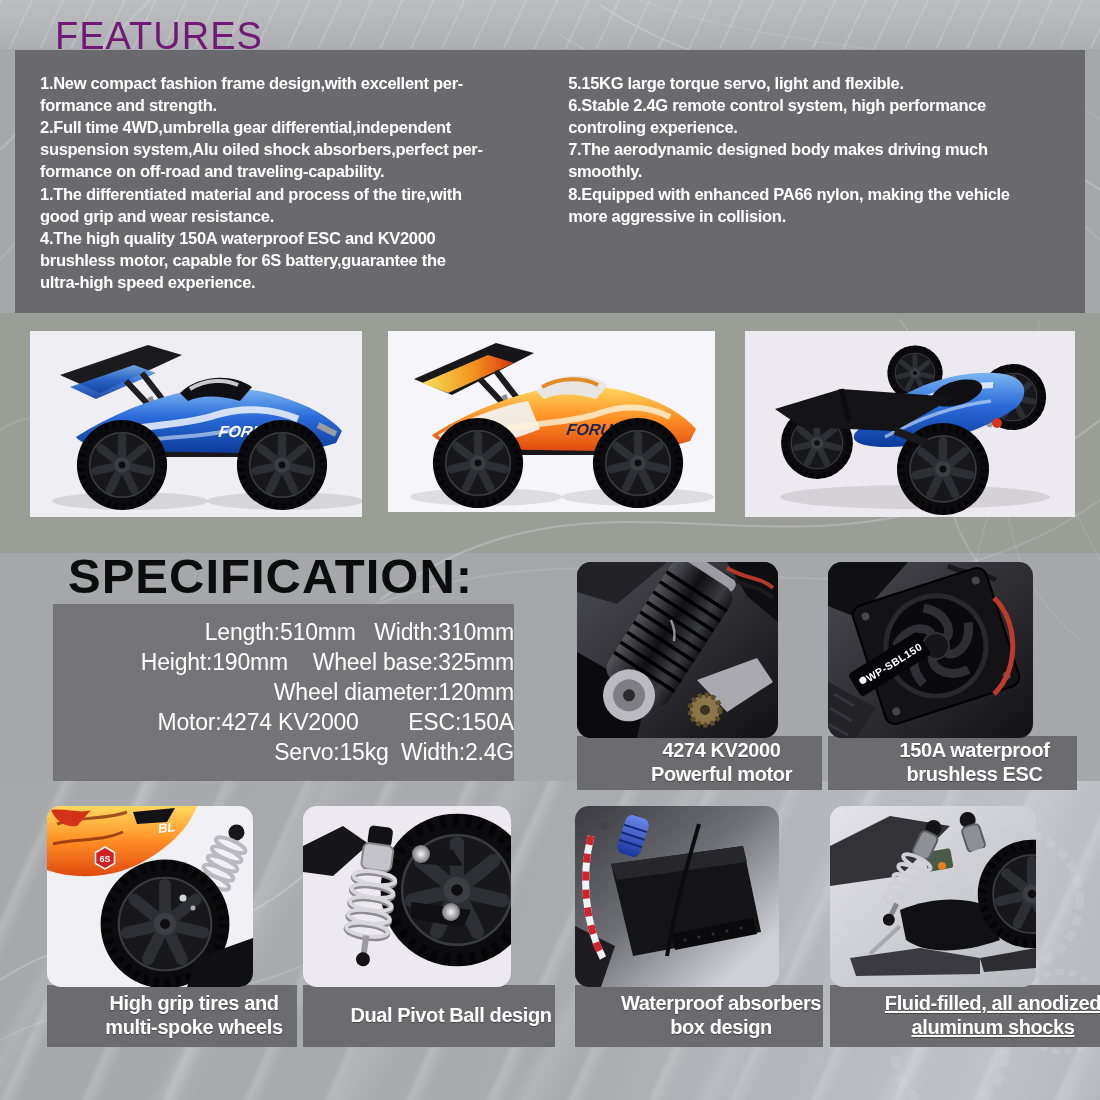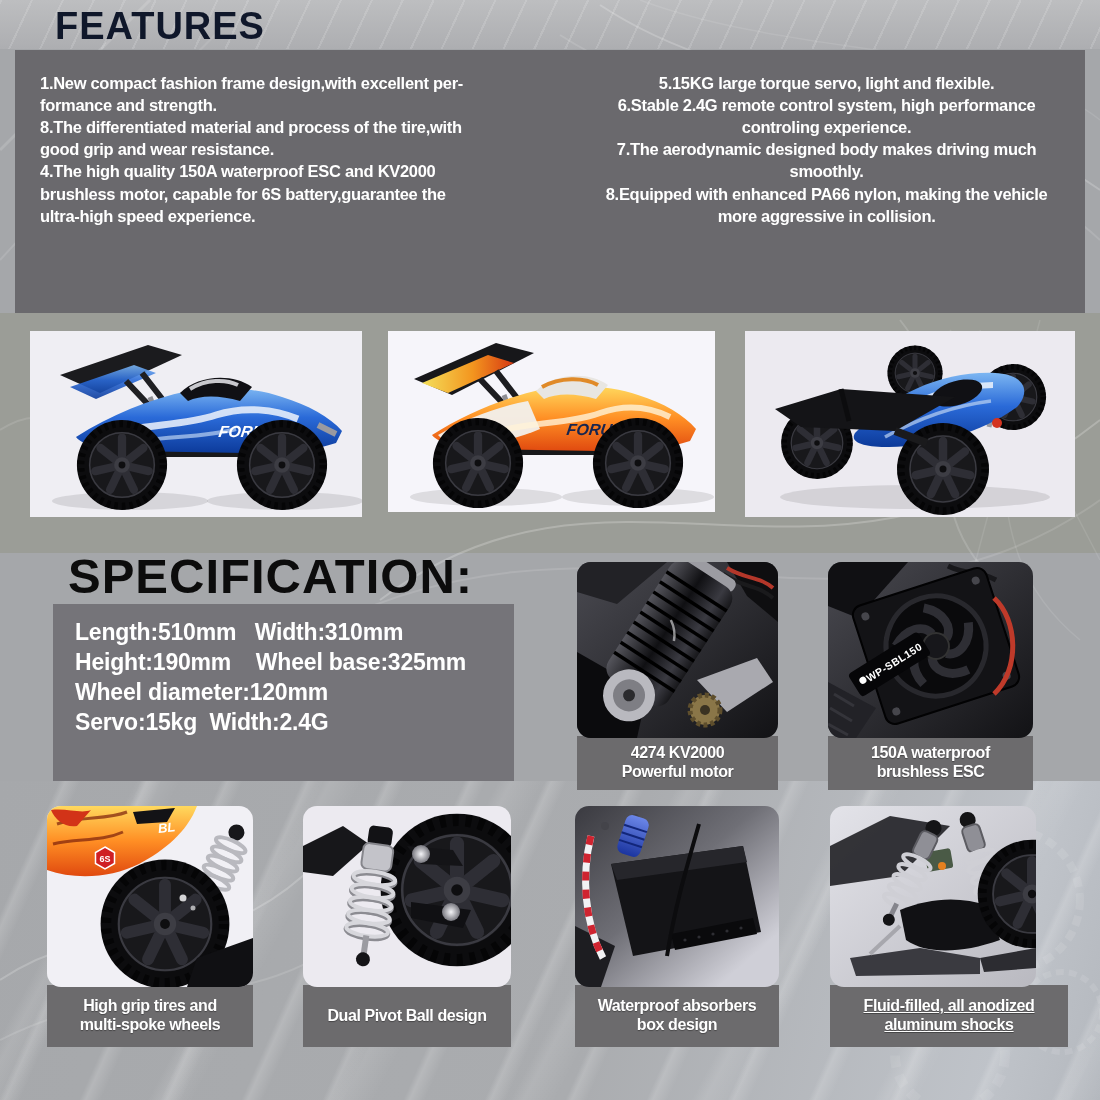--- a/index.html
+++ b/index.html
@@ -12,47 +12,47 @@
       linear-gradient(#bdbec0,#adaeb1);}
   .mid-band{position:absolute;left:0;top:313px;width:1100px;height:240px;background:#9b9d97;z-index:0;}
   .bottom-zone{position:absolute;left:0;top:781px;width:1100px;height:319px;z-index:0;
     background:linear-gradient(105deg,#a6a8ab 0%,#aaacaf 55%,#bfc3c9 90%,#b4b8be 100%);}
   .bottom-streaks{position:absolute;left:0;top:781px;width:1100px;height:319px;z-index:1;pointer-events:none;
     background:
       repeating-linear-gradient(114deg, rgba(255,255,255,0) 0 54px, rgba(255,255,255,.16) 60px, rgba(255,255,255,0) 74px),
       repeating-linear-gradient(118deg, rgba(255,255,255,0) 0 120px, rgba(255,255,255,.10) 132px, rgba(255,255,255,0) 160px);}
   .deco-svg{position:absolute;left:0;top:0;width:1100px;height:1100px;z-index:1;pointer-events:none;}
   
-  .features-title{position:absolute;left:55px;top:7px;z-index:2;margin:0;
-    font-size:38px;font-weight:bold;letter-spacing:1px;color:#0f172a;line-height:1;}
+  .features-title{position:absolute;left:55px;top:17px;z-index:2;margin:0;
+    font-size:38px;font-weight:normal;letter-spacing:1px;color:#701a75;line-height:1;}
   .features-panel{position:absolute;left:15px;top:50px;width:1070px;height:263px;background:#6a696d;z-index:2;box-sizing:border-box;padding:22px 0 0 25px;}
   .features-cols{display:flex;gap:36px;}
   .feat-col{width:497px;}
-  .feat-col.right{width:522px;text-align:center;}
+  .feat-col.right{width:522px;}
   .feat-item{color:#ffffff;font-size:16.5px;font-weight:bold;line-height:1.34;
     letter-spacing:-0.3px;white-space:pre-line;}
   
   .photo{position:absolute;z-index:3;}
   .photo svg{display:block;width:100%;height:100%;}
   #photo1{left:30px;top:331px;width:332px;height:186px;}
   #photo2{left:388px;top:331px;width:327px;height:181px;}
   #photo3{left:745px;top:331px;width:330px;height:186px;}
   
   .spec-title{position:absolute;left:68px;top:550px;z-index:2;margin:0;
     font-size:49px;font-weight:bold;letter-spacing:1px;color:#0c0c0c;line-height:1.1;}
   .spec-panel{position:absolute;left:53px;top:604px;width:461px;height:177px;background:#757479;z-index:2;
     box-sizing:border-box;padding:13px 0 0 22px;}
-  .spec-line{color:#fff;font-size:23px;font-weight:bold;line-height:30px;letter-spacing:-0.2px;white-space:pre;}
+  .spec-line{color:#fff;font-size:23px;font-weight:normal;line-height:30px;letter-spacing:-0.2px;white-space:pre;text-align:right;}
   
   .card-photo{position:absolute;border-radius:14px;overflow:hidden;z-index:3;}
   .card-photo svg{display:block;width:100%;height:100%;}
   .caption{position:absolute;background:#6c6b6d;color:#fff;z-index:2;
     display:flex;align-items:center;justify-content:center;text-align:center;
-    font-size:16px;font-weight:bold;line-height:1.18;letter-spacing:-0.4px;
-    white-space:pre-line;text-shadow:0 1px 1px rgba(0,0,0,.35);}
+    font-size:20px;font-weight:bold;line-height:1.18;letter-spacing:-0.4px;
+    white-space:pre-line;text-shadow:0 1px 1px rgba(0,0,0,.35);padding-left:44px;}
   #motorPhoto{left:577px;top:562px;width:201px;height:176px;}
   #motorCap{left:577px;top:736px;width:201px;height:54px;}
   #escPhoto{left:828px;top:562px;width:205px;height:176px;}
   #escCap{left:828px;top:736px;width:205px;height:54px;}
   #tiresPhoto{left:47px;top:806px;width:206px;height:181px;}
   #tiresCap{left:47px;top:985px;width:206px;height:62px;}
   #pivotPhoto{left:303px;top:806px;width:208px;height:181px;}
   #pivotCap{left:303px;top:985px;width:208px;height:62px;}
   #receiverPhoto{left:575px;top:806px;width:204px;height:181px;}
   #receiverCap{left:575px;top:985px;width:204px;height:62px;}
@@ -152,21 +152,24 @@
   </svg>
 
   <h1 class="features-title">FEATURES</h1>
 
   <div class="features-panel">
     <div class="features-cols">
       <div class="feat-col">
 
       <div class="feat-item">1.New compact fashion frame design,with excellent per-
 formance and strength.</div>
-          <div class="feat-item">8.The differentiated material and process of the tire,with
+          <div class="feat-item">2.Full time 4WD,umbrella gear differential,independent
+suspension system,Alu oiled shock absorbers,perfect per-
+formance on off-road and traveling-capability.</div>
+          <div class="feat-item">1.The differentiated material and process of the tire,with
 good grip and wear resistance.</div>
           <div class="feat-item">4.The high quality 150A waterproof ESC and KV2000
 brushless motor, capable for 6S battery,guarantee the
 ultra-high speed experience.</div>
         </div>
       <div class="feat-col right">
 
       <div class="feat-item">5.15KG large torque servo, light and flexible.</div>
           <div class="feat-item">6.Stable 2.4G remote control system, high performance
 controling experience.</div>
@@ -258,20 +261,21 @@
       </g>
     </svg>
   </div>
 
   <h2 class="spec-title">SPECIFICATION:</h2>
   <div class="spec-panel">
 
   <div class="spec-line">Length:510mm   Width:310mm</div>
       <div class="spec-line">Height:190mm    Wheel base:325mm</div>
       <div class="spec-line">Wheel diameter:120mm</div>
+      <div class="spec-line">Motor:4274 KV2000        ESC:150A</div>
       <div class="spec-line">Servo:15kg  Width:2.4G</div>
     </div>
 
   <div class="card-photo" id="motorPhoto">
     <svg viewBox="0 0 201 176">
       <rect width="201" height="176" fill="url(#gDark)"></rect>
       <polygon points="0,90 70,130 60,176 0,176" fill="#0b0b0d"></polygon>
       <polygon points="0,0 90,0 40,42 0,30" fill="#222226"></polygon>
       <polygon points="150,0 201,0 201,60 170,34" fill="#0e0e10"></polygon>
       <path d="M150,6 C170,18 182,14 196,26" stroke="#b3372a" stroke-width="4" fill="none"></path>

